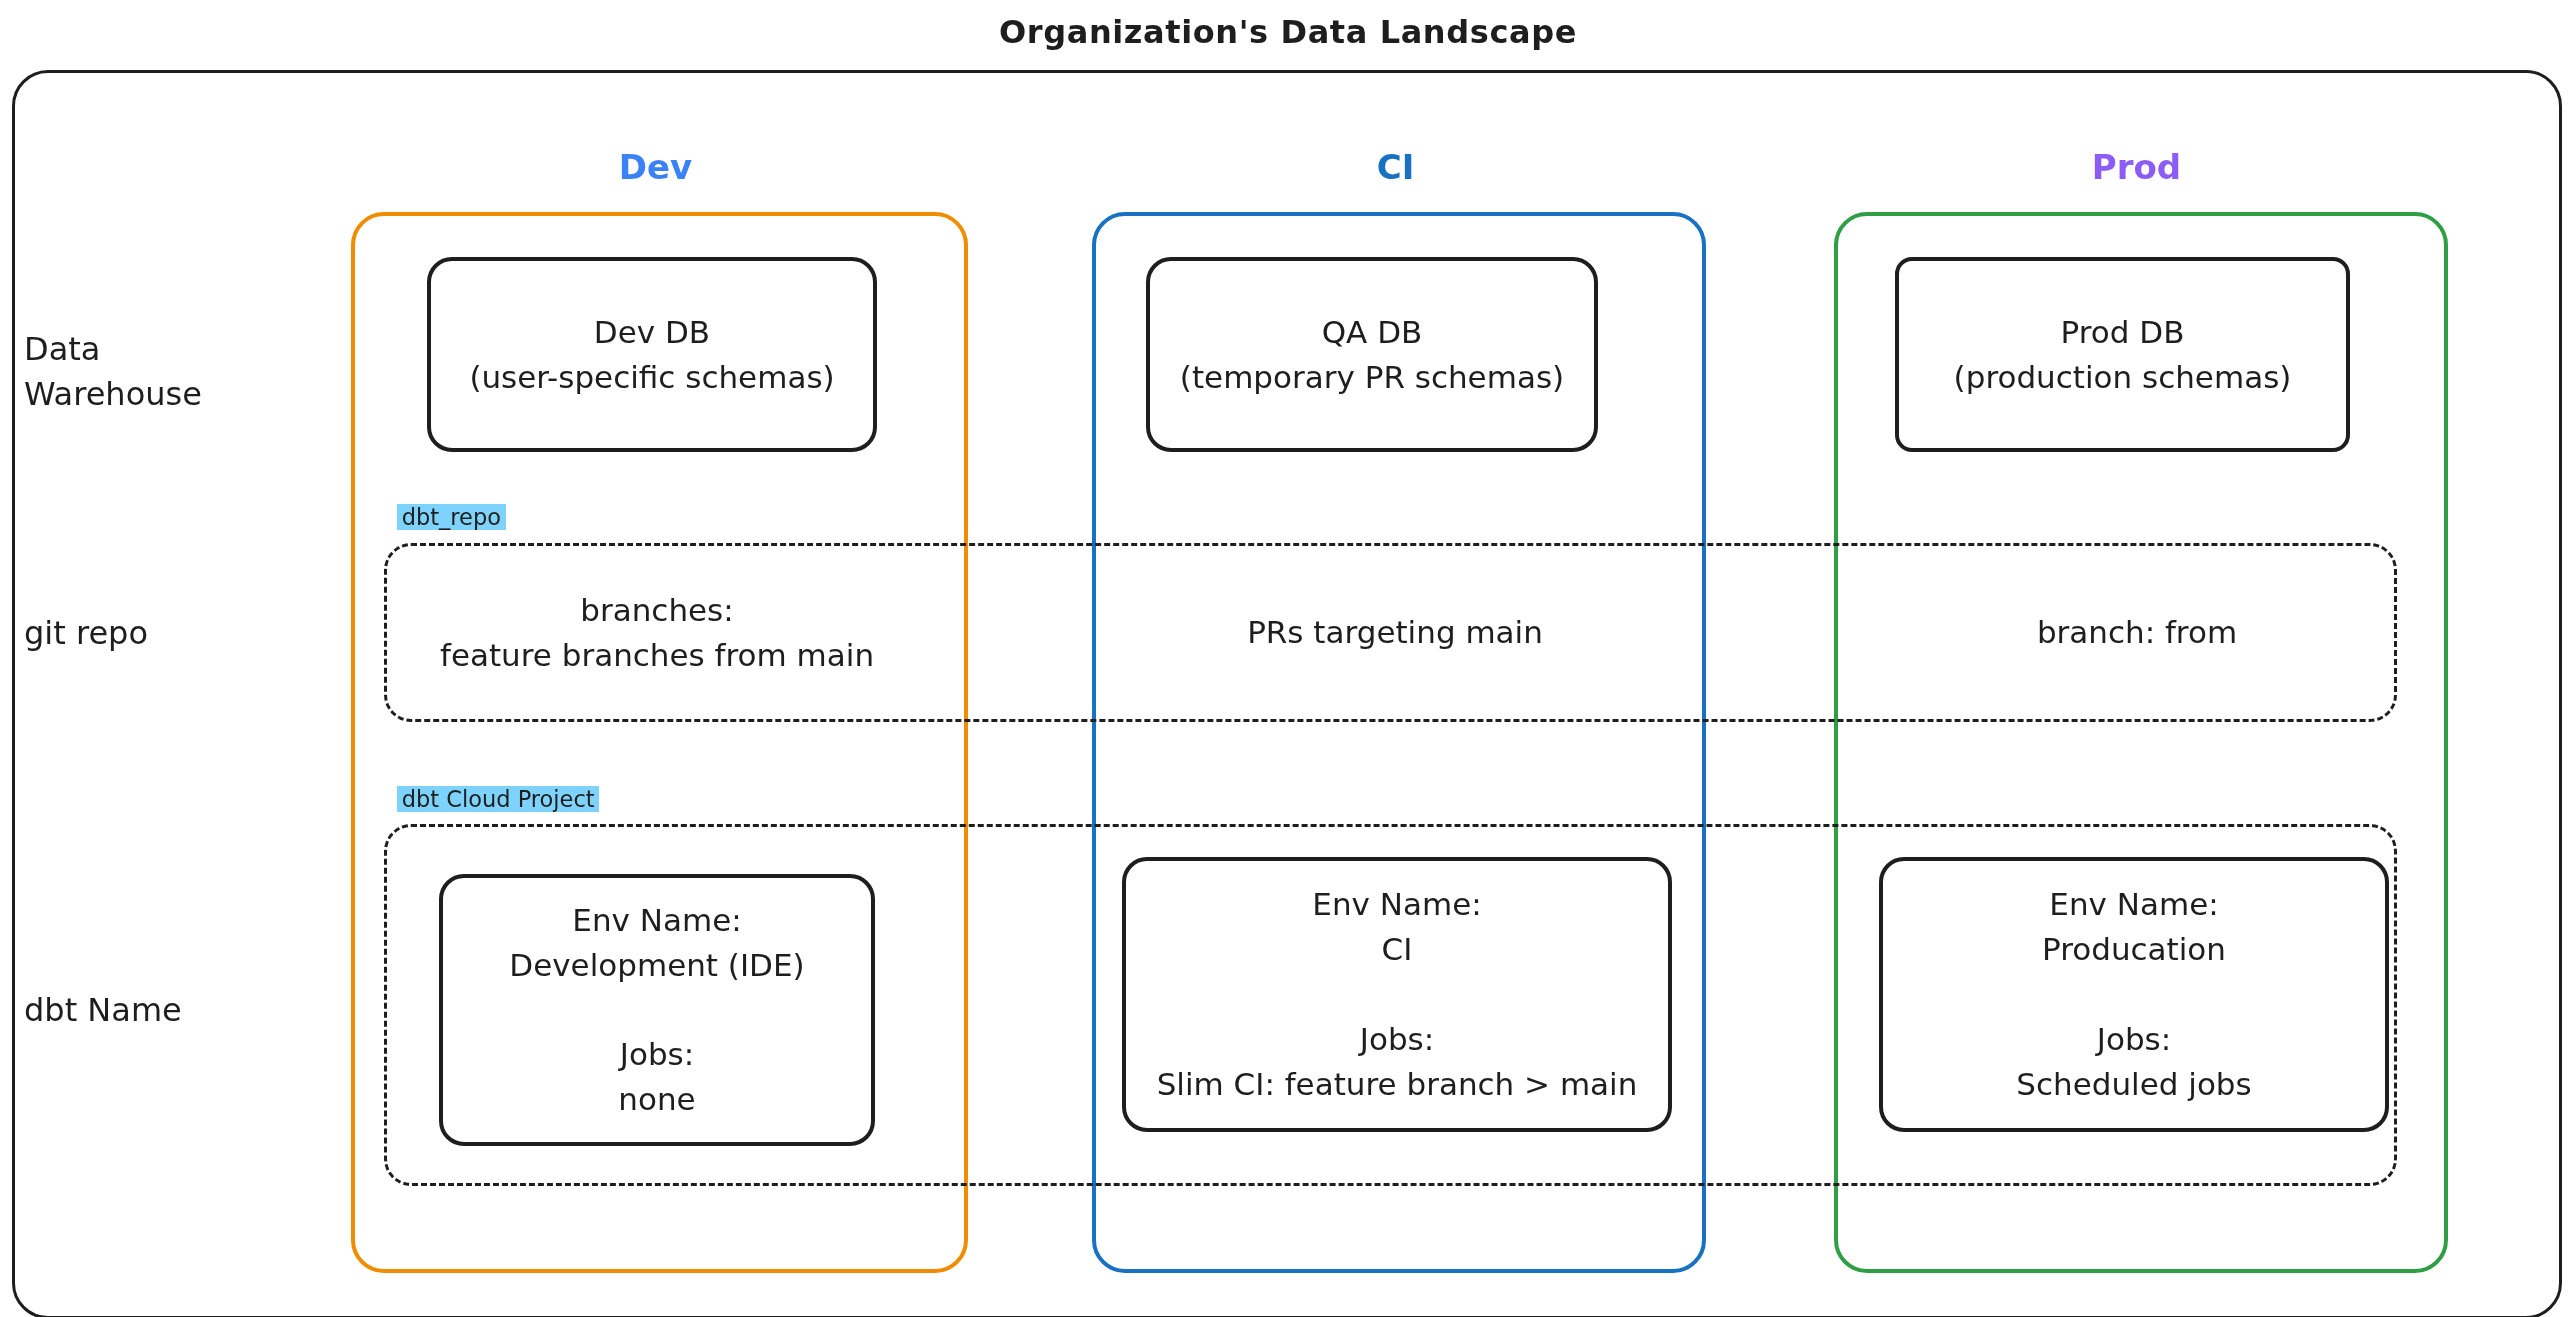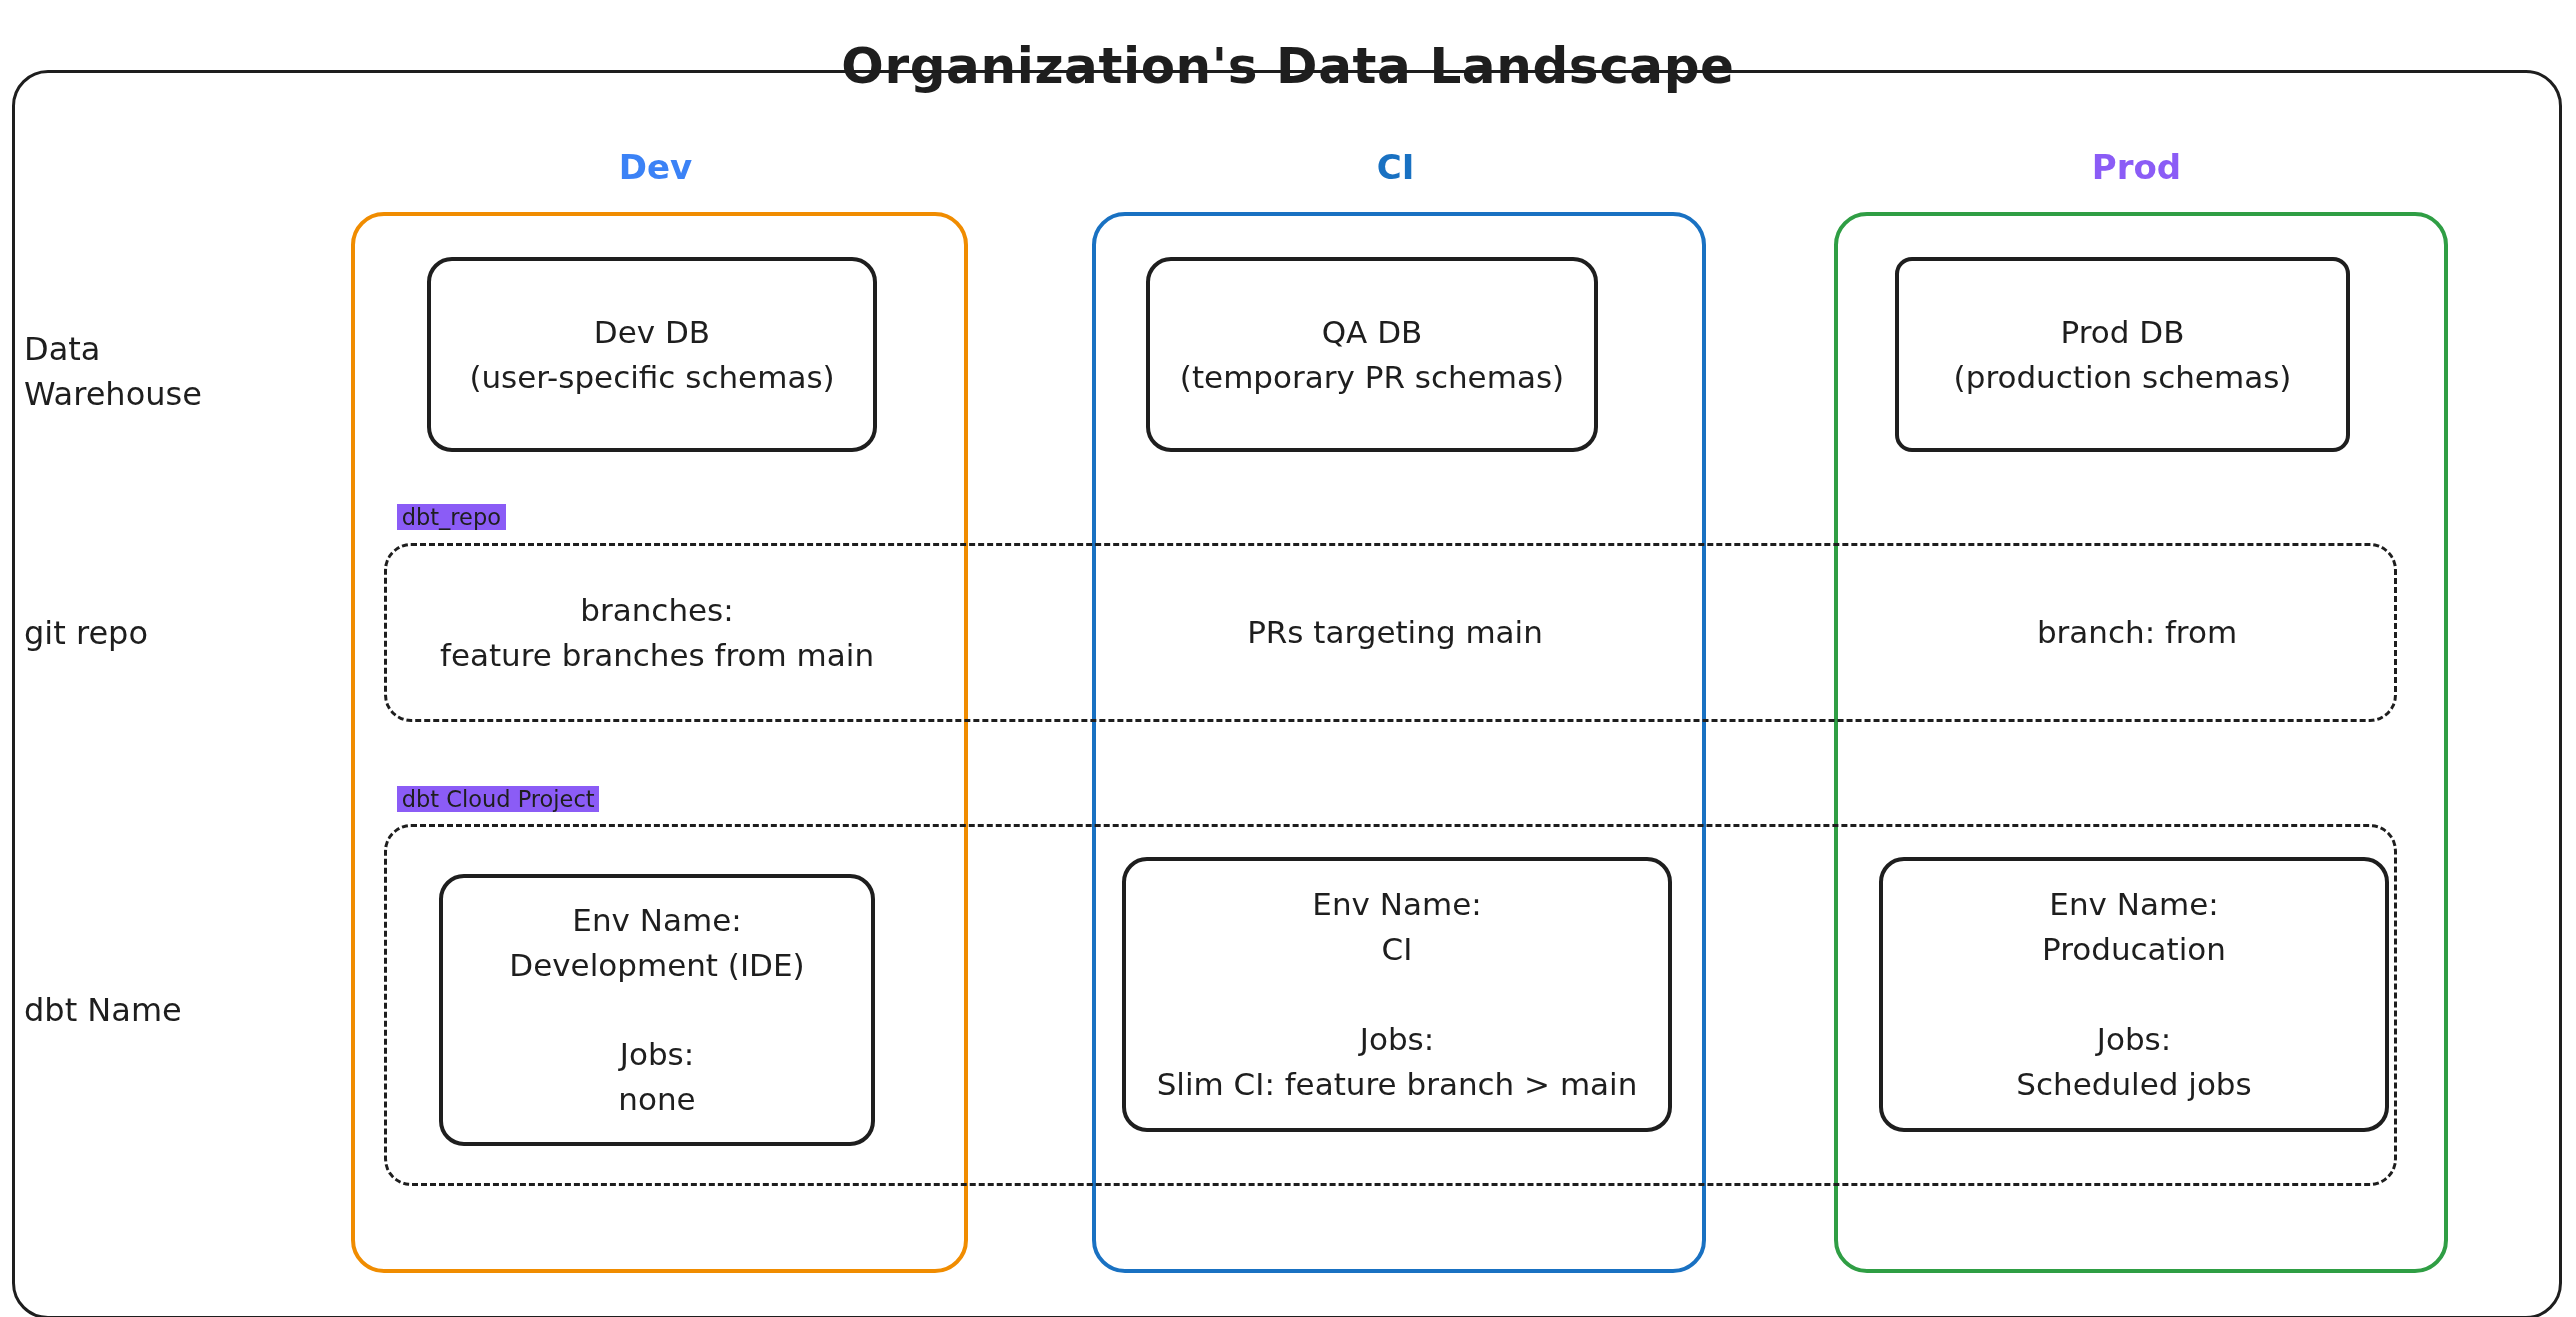--- a/index.html
+++ b/index.html
@@ -15,25 +15,24 @@
     height: 1317px;
     background: #ffffff;
     overflow: hidden;
   }
   .title {
     position: absolute;
     left: 0;
     top: 13px;
     width: 100%;
     text-align: center;
-    font-size: 50px;
+    font-size: 32px;
     font-weight: 600;
     letter-spacing: 0.6px;
     z-index: 6;
-    margin-top: 24px;
   }
   .outer-frame {
     position: absolute;
     left: 12px;
     top: 70px;
     width: 2544px;
     height: 1243px;
     border: 3.6px solid #1e1e1e;
     border-radius: 36px;
     z-index: 1;
@@ -109,21 +108,21 @@
     box-sizing: border-box;
   }
   .dashed-box.git { top: 543px;  height: 179px; }
   .dashed-box.dbt { top: 824px; height: 362px; }
 
   .group-label {
     position: absolute;
     left: 397px;
     font-size: 22.5px;
     z-index: 6;
-    background: #8b5cf6;
+    background: #7dd3fc;
     padding: 0 4.7px;
   }
   .group-label.git { top: 504px; }
   .group-label.dbt { top: 786px; }
 
   .git-text {
     position: absolute;
     top: 543px;
     height: 179px;
     width: 556px;

